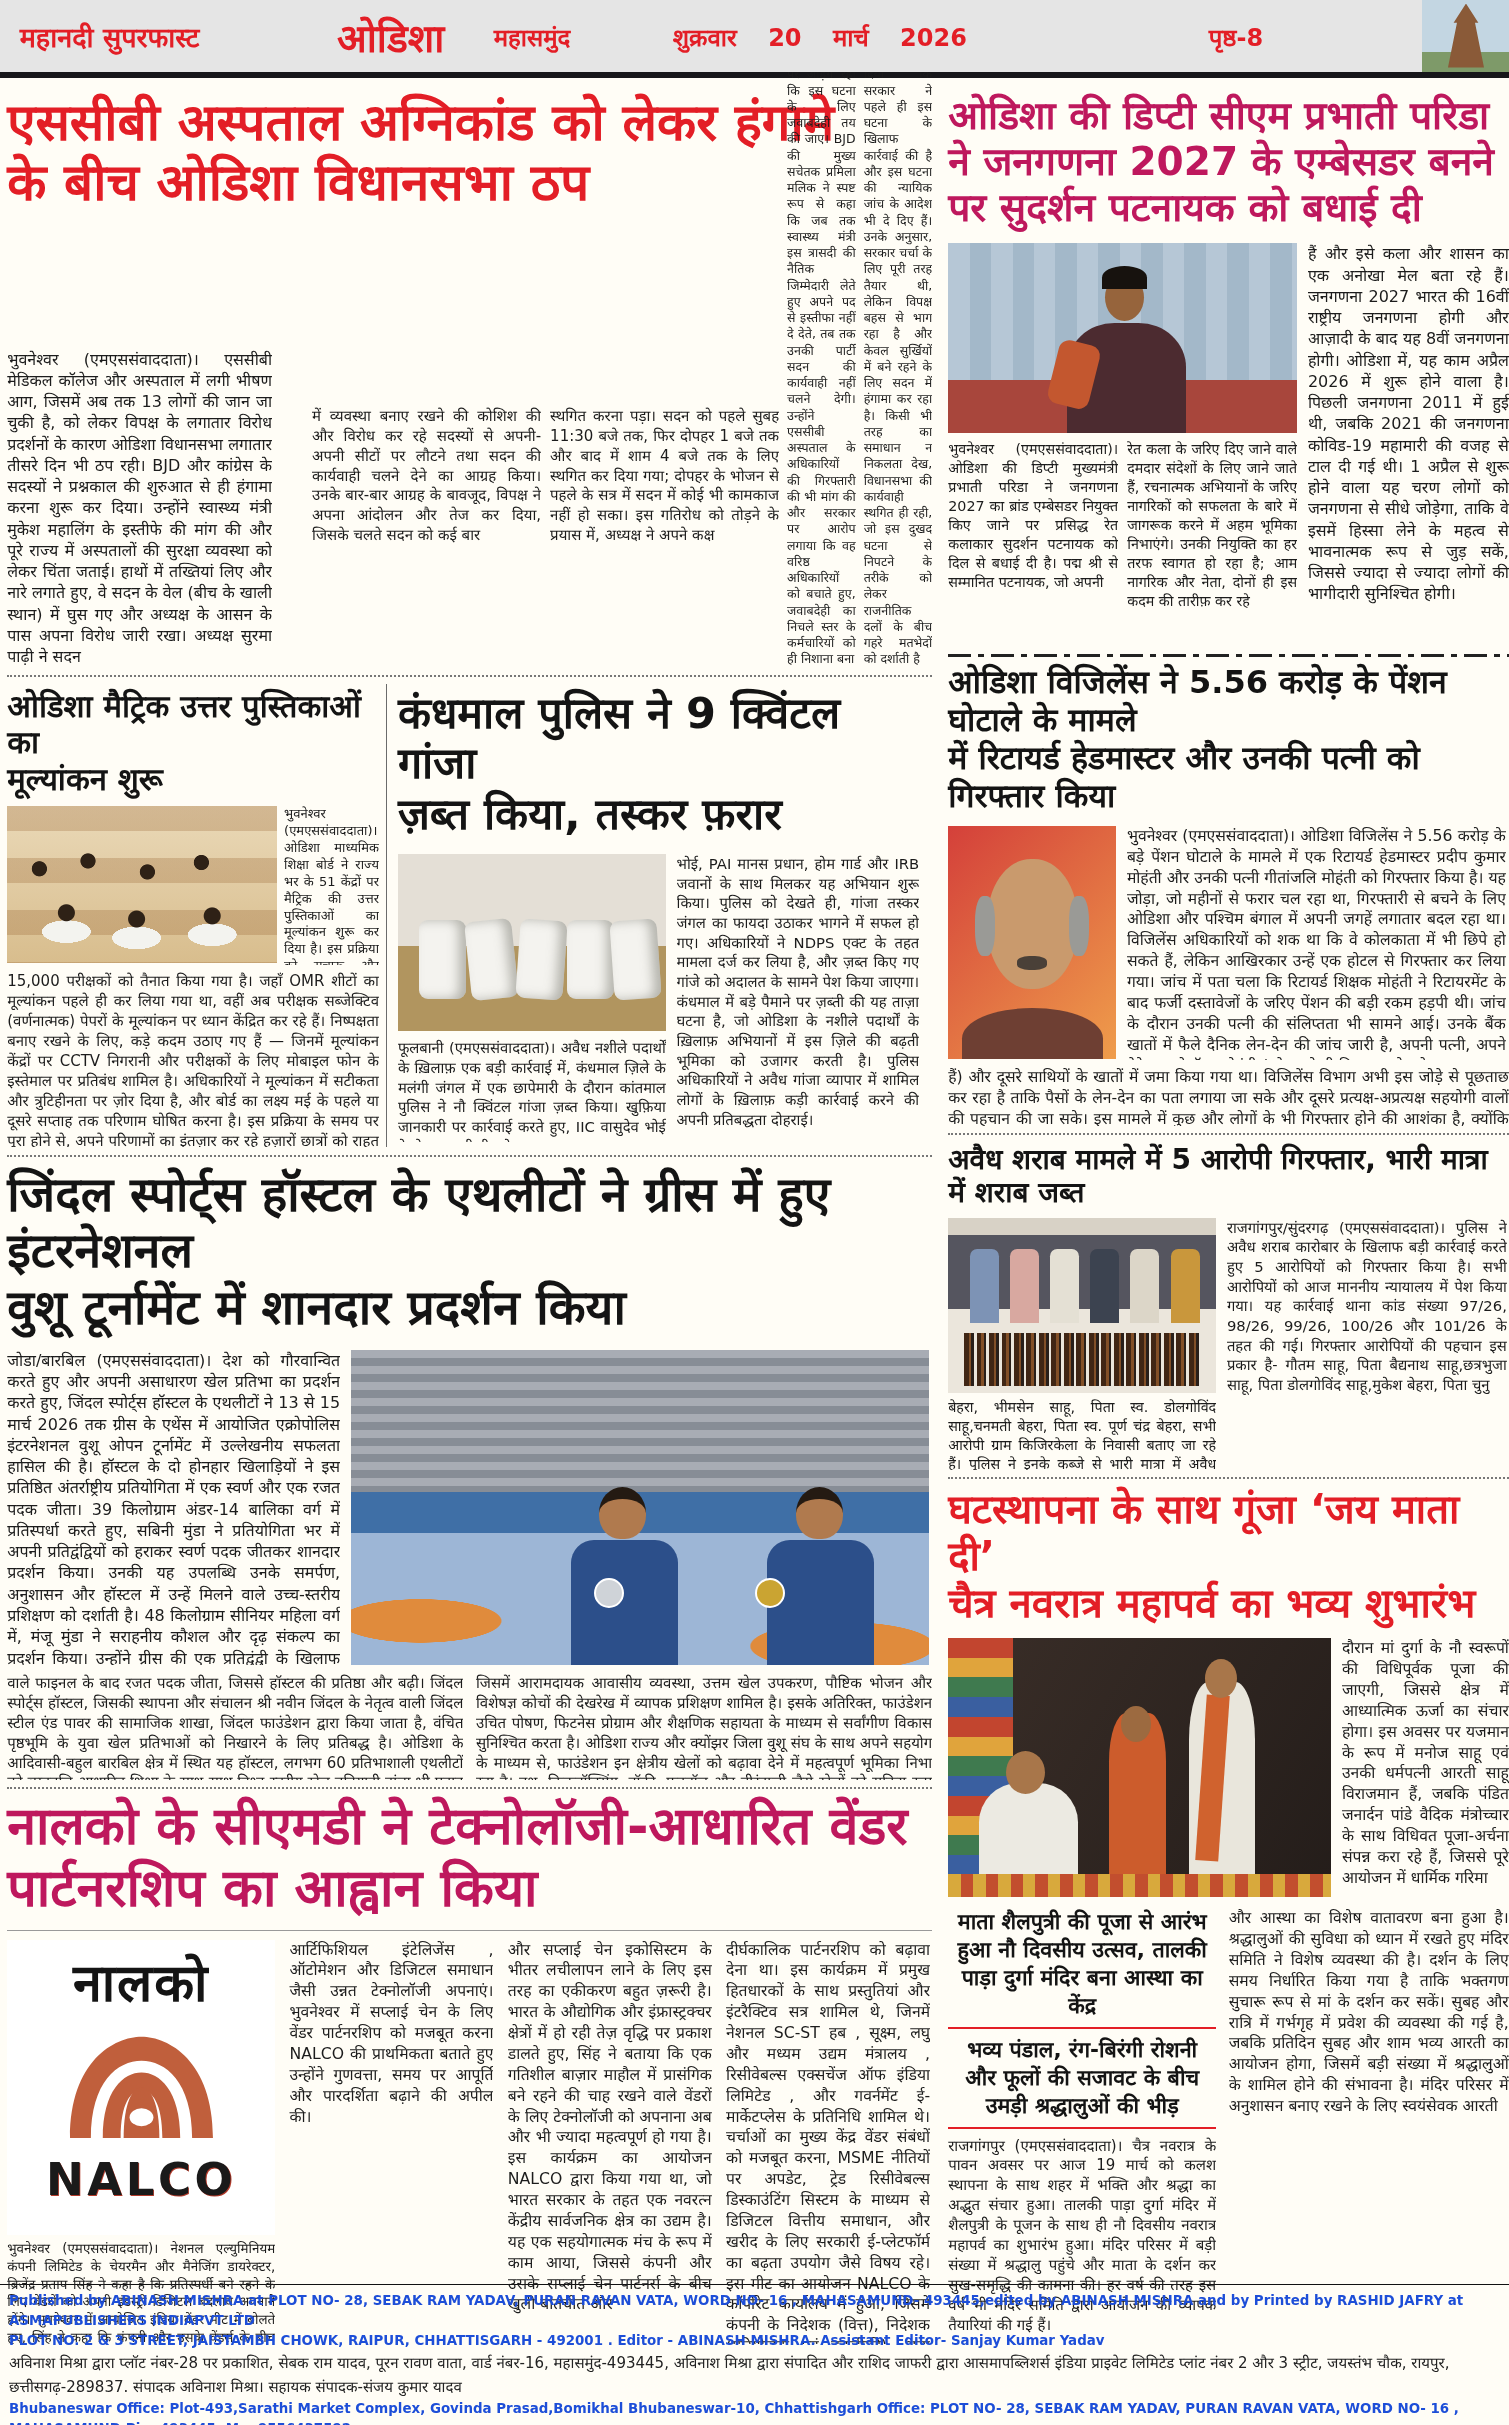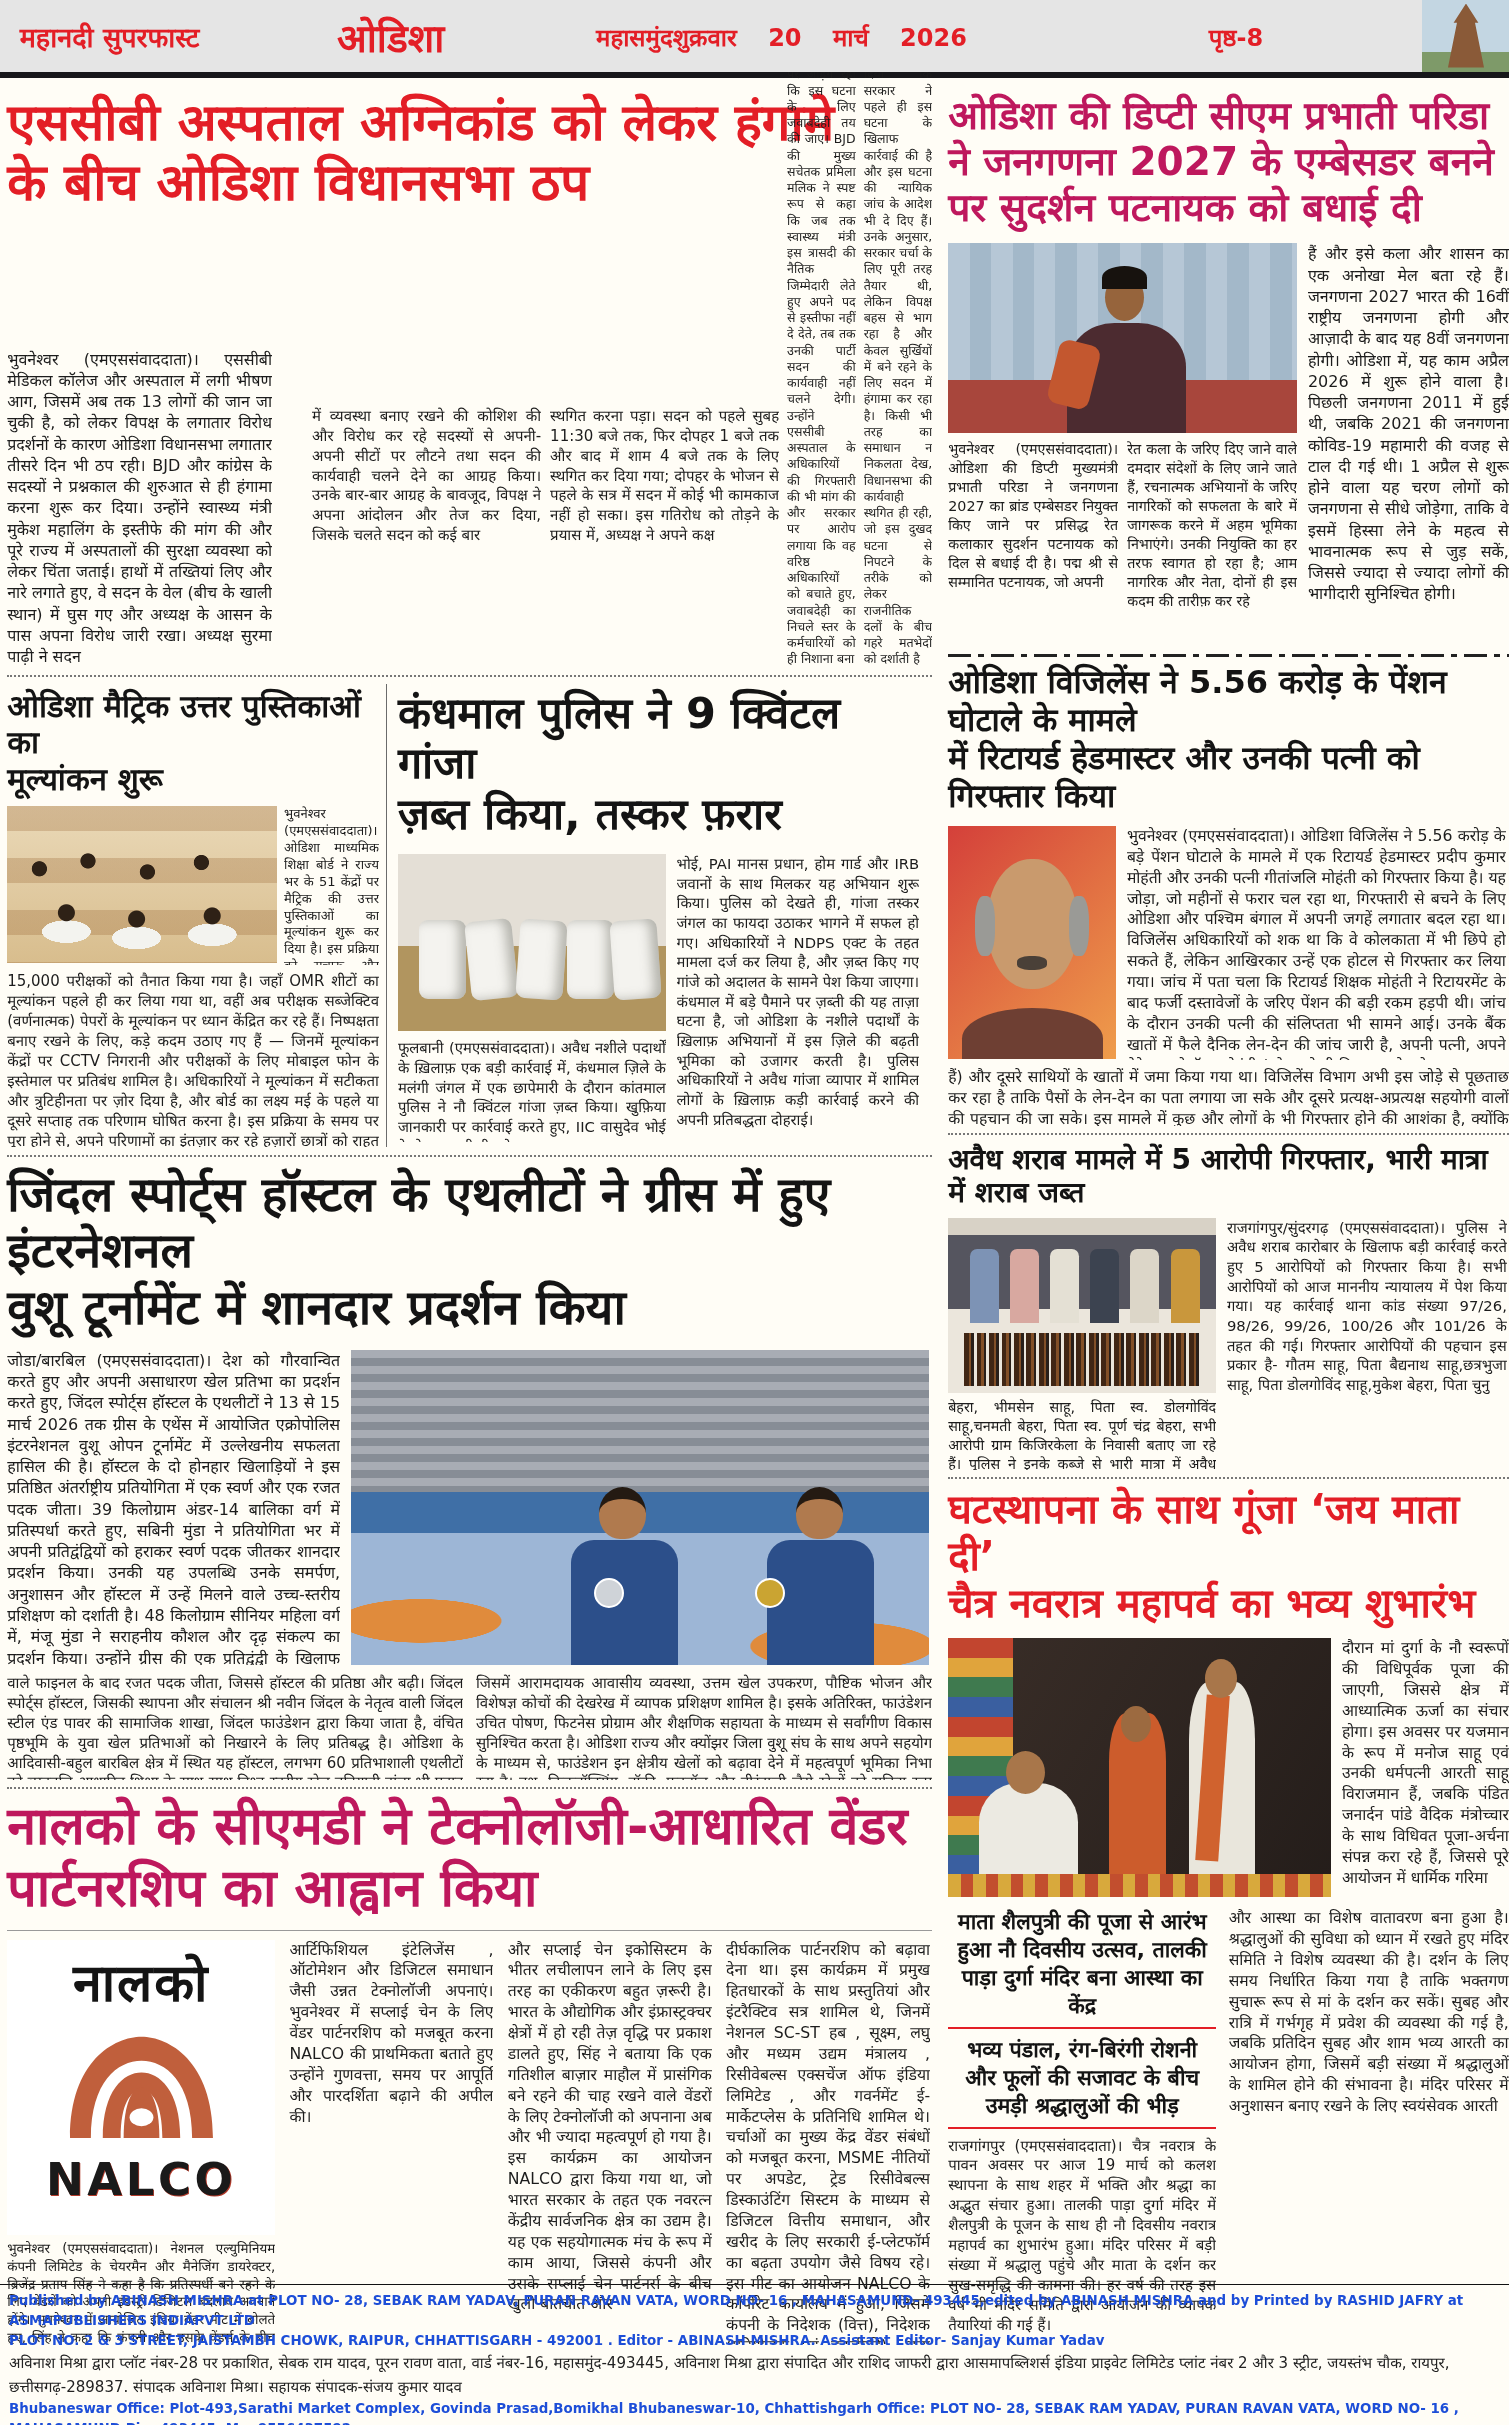--- a/index.html
+++ b/index.html
@@ -3,21 +3,21 @@
 <meta charset="utf-8">
 <style>
   * { margin:0; padding:0; box-sizing:border-box; }
   body { background:#e9e7e0; font-family:"DejaVu Sans", sans-serif; }
   .page { width:1510px; height:2426px; background:#fffdf6; position:relative; margin:0 auto; overflow:hidden; }
 
   
   .masthead { height:72px; background:#e5e5e5; display:flex; align-items:center; position:relative; color:#e31e26; }
   .mast-name { font-size:27px; font-weight:bold; margin-left:19.7px; width:268px; }
   .mast-edition { font-size:39px; font-weight:bold; width:206px; text-align:center; }
-  .mast-city { font-size:24px; font-weight:bold; width:179px; text-align:right; }
+  .mast-city { font-size:24px; font-weight:bold; width:179px; text-align:left; }
   .mast-date { font-size:24px; font-weight:bold; word-spacing:23px; width:429px; }
   .mast-page { font-size:24px; font-weight:bold; margin-left:107px; }
   .temple-pic { position:absolute; right:0; top:0; width:88px; height:72px; background:linear-gradient(180deg,#c3d6e2 0 72%,#7e9a69 72%); overflow:hidden; }
   .temple-tower { position:absolute; left:18%; top:3.6px; width:64%; height:64px; background:#8a5a38; clip-path:polygon(50% 0,72% 30%,66% 30%,82% 100%,18% 100%,34% 30%,28% 30%); }
   .black-rule { height:6.3px; background:#17171a; }
 
   
   .content { display:flex; padding:9px 7.2px 0 7.2px; height:2206px; }
   .col-left { width:925px; }
   .v-divider { width:0.9px; background:#6b6b6b; margin:0 8px; }

